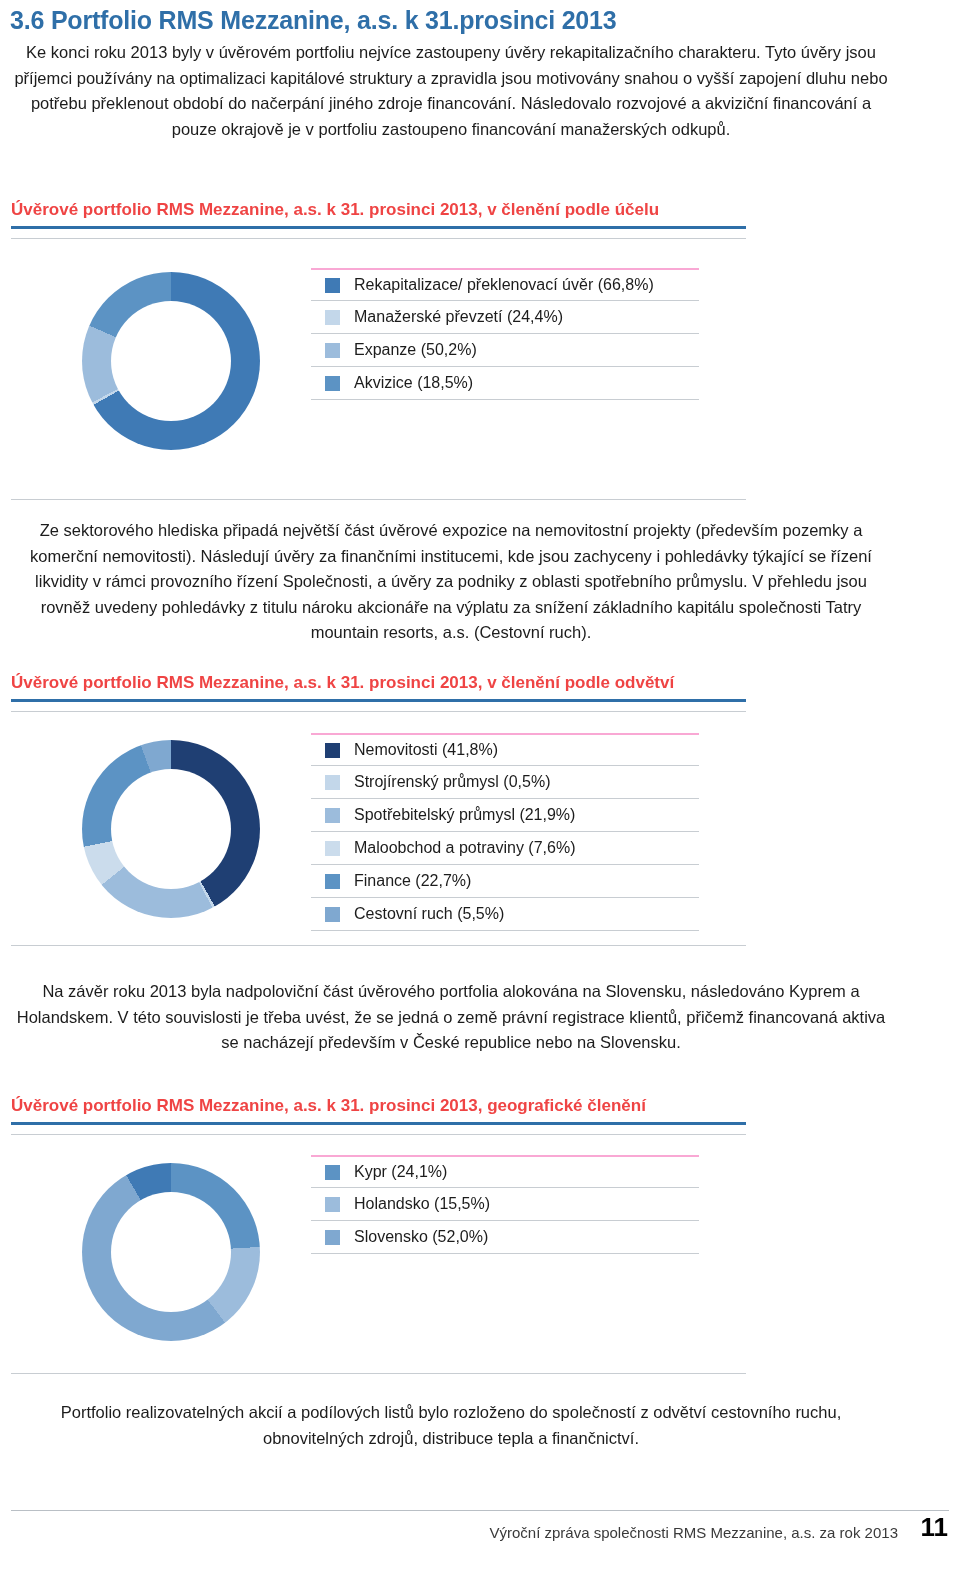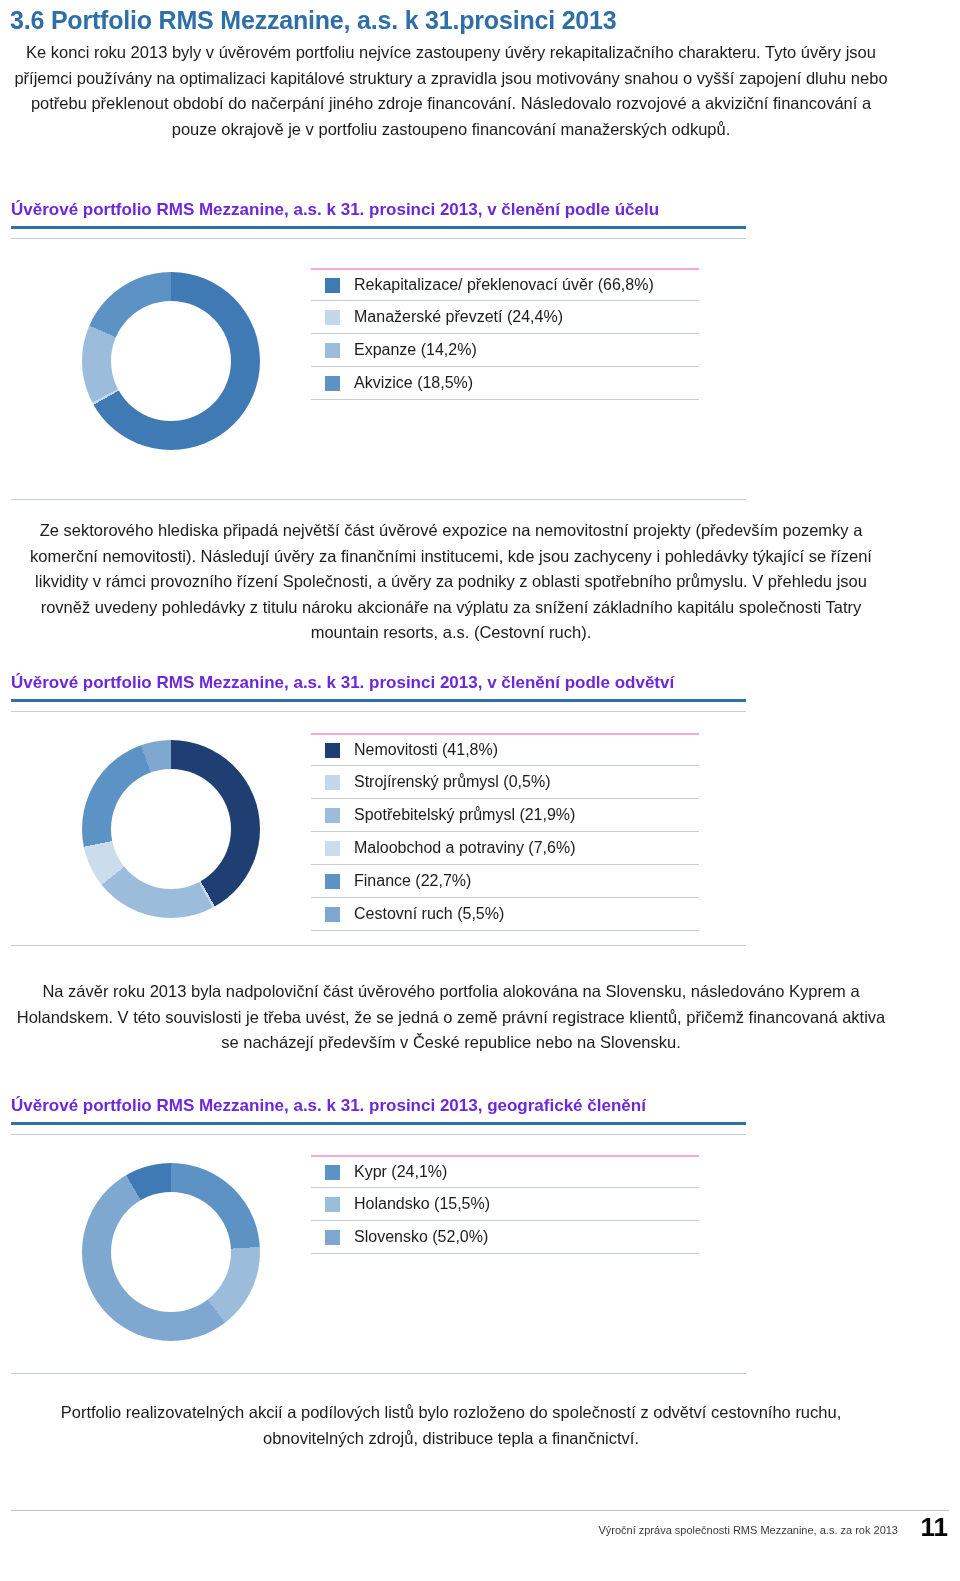--- a/index.html
+++ b/index.html
@@ -46,21 +46,21 @@
     text-align: center;
   }
   .para p { margin: 0; }
 
   
   .chart-title {
     position: absolute;
     left: 11px;
     font-size: 17px;
     font-weight: 700;
-    color: #6d28d9;
+    color: #ef4444;
     white-space: nowrap;
   }
   .title-rule {
     position: absolute;
     left: 11px;
     height: 3px;
     background: #2f6fa8;
   }
 
   
@@ -111,21 +111,21 @@
     left: 11px;
     top: 1510px;
     width: 938px;
     height: 1px;
     background: #b9bfc5;
   }
   .footer-text {
     position: absolute;
     right: 62px;
     top: 1524px;
-    font-size: 11px;
+    font-size: 15px;
     color: #3a3a3a;
     white-space: nowrap;
   }
   .page-number {
     position: absolute;
     right: 12px;
     top: 1512px;
     font-size: 26px;
     font-weight: 700;
     color: #000000;
@@ -160,21 +160,21 @@
     <div class="legend-row">
       <span class="swatch" style="background:#3f7ab5;"></span>
       <span class="legend-label">Rekapitalizace/ překlenovací úvěr (66,8%)</span>
     </div>
     <div class="legend-row">
       <span class="swatch" style="background:#c3d7ea;"></span>
       <span class="legend-label">Manažerské převzetí (24,4%)</span>
     </div>
     <div class="legend-row">
       <span class="swatch" style="background:#9cbcdc;"></span>
-      <span class="legend-label">Expanze (14,2%)</span>
+      <span class="legend-label">Expanze (50,2%)</span>
     </div>
     <div class="legend-row">
       <span class="swatch" style="background:#5c93c4;"></span>
       <span class="legend-label">Akvizice (18,5%)</span>
     </div>
   </div>
 
   <div class="para" style="top:518px;">
     <p>Ze sektorového hlediska připadá největší část úvěrové expozice na nemovitostní projekty (především pozemky a komerční nemovitosti). Následují úvěry za finančními institucemi, kde jsou zachyceny i pohledávky týkající se řízení likvidity v rámci provozního řízení Společnosti, a úvěry za podniky z oblasti spotřebního průmyslu. V přehledu jsou rovněž uvedeny pohledávky z titulu nároku akcionáře na výplatu za snížení základního kapitálu společnosti Tatry mountain resorts, a.s. (Cestovní ruch).</p>
   </div>

